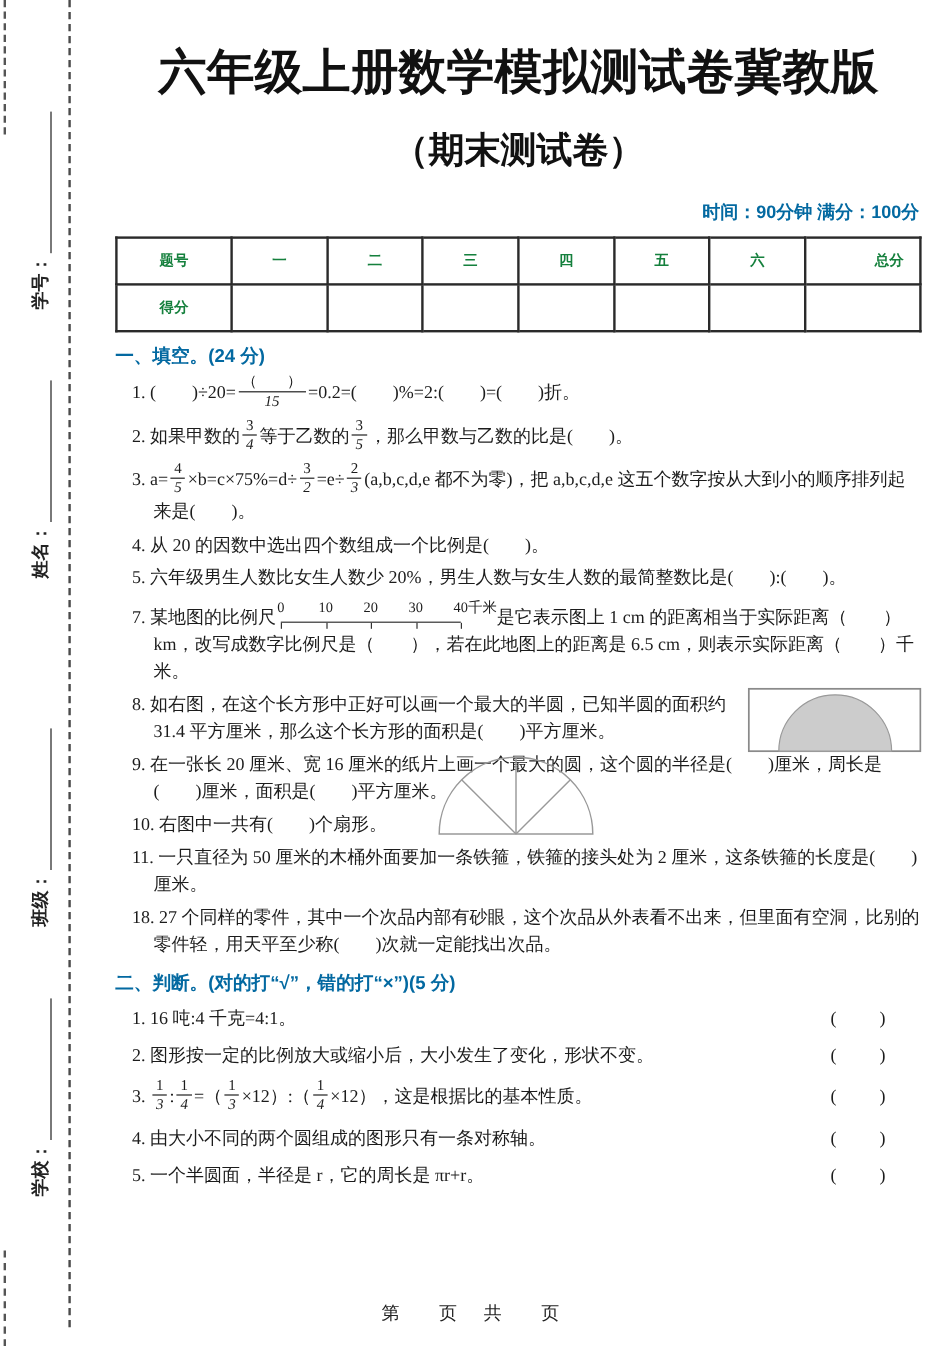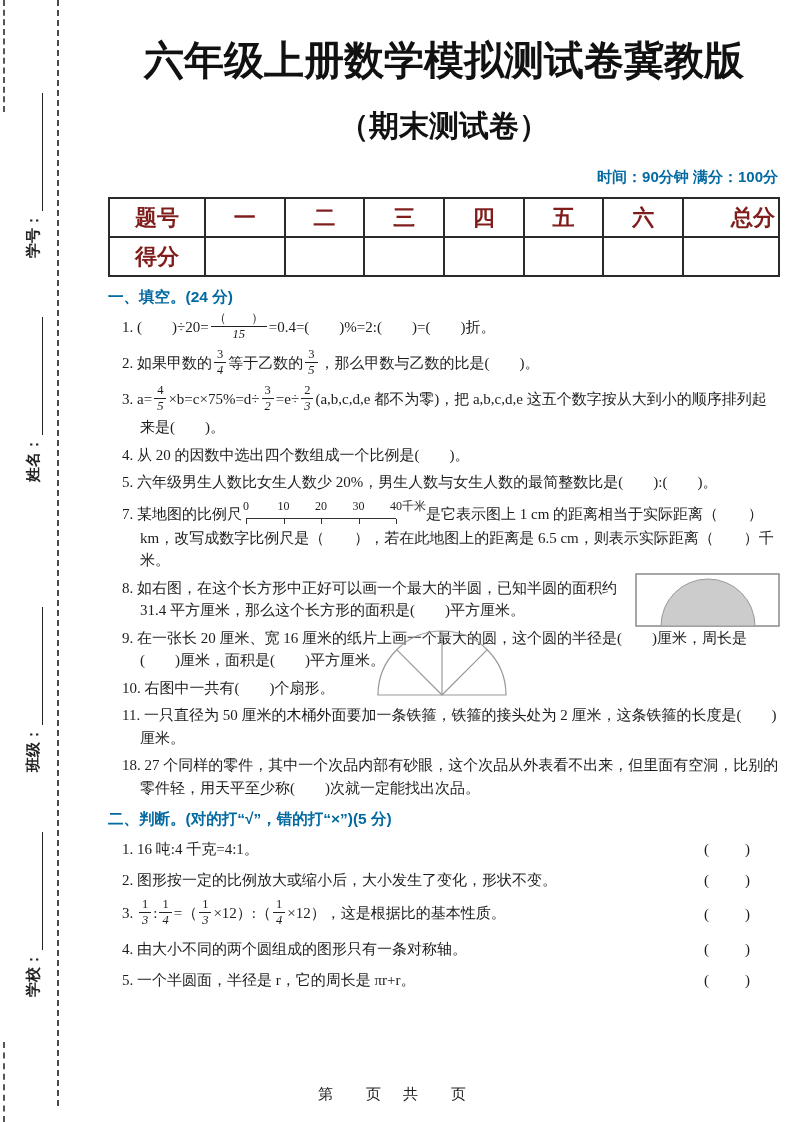--- a/index.html
+++ b/index.html
@@ -23,21 +23,21 @@
     position:absolute; left:24px;
     transform: rotate(-90deg); transform-origin: 0 0;
     white-space: nowrap;
     display:flex; align-items:flex-end;
     font-size:15px; font-weight:600;
     font-family:"Liberation Sans","DejaVu Sans",sans-serif;
     color:#222;
   }
   .side-line { display:inline-block; width:118px; border-bottom:1.5px solid #222; height:14px; margin-left:2px; }
 
-  .main { position:absolute; left:108px; top:0; width:672px; }
+  .main { position:absolute; left:96px; top:0; width:672px; }
 
   .title {
     margin-top:34px; text-align:center;
     font-family:"Liberation Sans","DejaVu Sans",sans-serif;
     font-size:40px; font-weight:900; line-height:1.3; color:#111;
   }
   .subtitle {
     margin-top:22px; text-align:center;
     font-family:"Liberation Sans","DejaVu Sans",sans-serif;
     font-size:30px; font-weight:800; line-height:1.2; color:#111;
@@ -45,21 +45,21 @@
   .meta {
     margin:24px 2px 10px 0; text-align:right;
     font-family:"Liberation Sans","DejaVu Sans",sans-serif;
     font-size:15px; font-weight:600; color:#0369a1;
   }
 
   table.score { border-collapse:collapse; width:100%; table-layout:fixed; }
   table.score td {
     border:2px solid #2a2a2a; height:39px; text-align:center;
     font-family:"Liberation Sans","DejaVu Sans",sans-serif;
-    font-size:22px; font-weight:600; color:#7f1d1d;
+    font-size:12px; font-weight:600; color:#15803d;
   }
   table.score td.first { width:96px; }
   table.score td.last { width:96px;padding-left:44px; }
 
   .s-heading {
     margin:10px 0 2px;
     font-family:"Liberation Sans","DejaVu Sans",sans-serif;
     font-size:15.5px; font-weight:700; color:#0369a1;
   }
 
@@ -164,21 +164,21 @@
     </tbody>
       </table>
 
     <div class="s-heading">一、填空。(24 分)</div>
 
     <ol class="questions">
       <li>
         <span>1. (　　)÷20=</span><span class="frac">
             <span class="fn">（　　）</span>
             <span class="fd">15</span>
-          </span><span>=0.4=(　　)%=2:(　　)=(　　)折。</span>
+          </span><span>=0.2=(　　)%=2:(　　)=(　　)折。</span>
       </li>
       <li>
         <span>2. 如果甲数的</span><span class="frac">
             <span class="fn">3</span>
             <span class="fd">4</span>
           </span><span>等于乙数的</span><span class="frac">
             <span class="fn">3</span>
             <span class="fd">5</span>
           </span><span>，那么甲数与乙数的比是(　　)。</span>
       </li>

